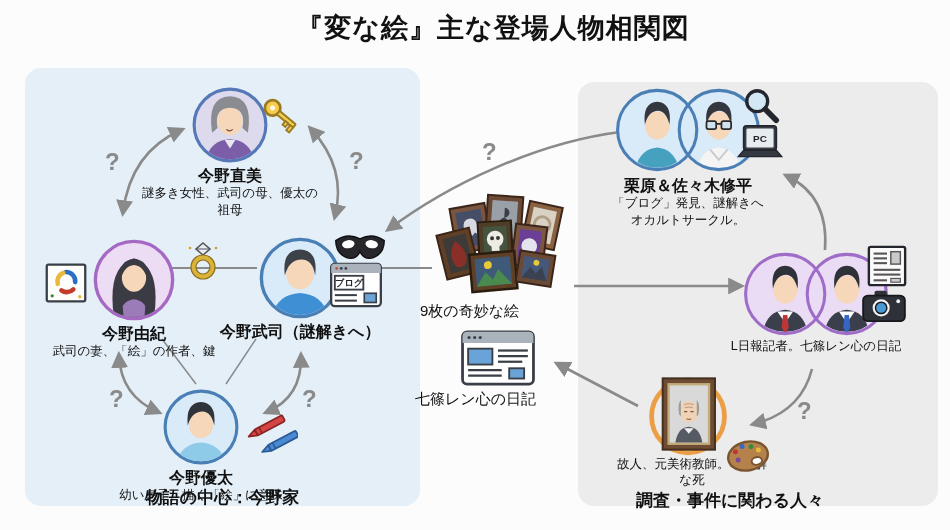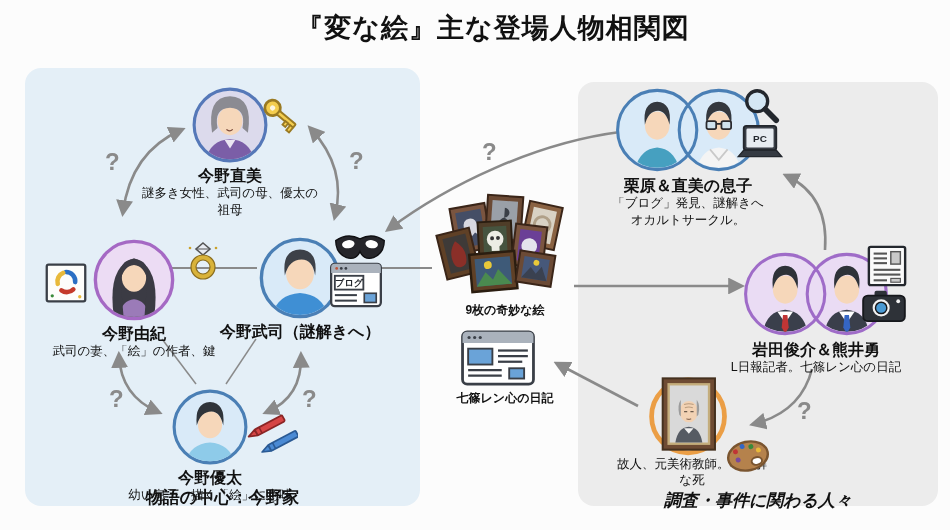--- a/index.html
+++ b/index.html
@@ -11,21 +11,21 @@
   .panel-left{left:25px;top:68px;width:395px;height:438px;background:#e4eff7;}
   .panel-right{left:578px;top:82px;width:360px;height:424px;background:#ececec;}
   .overlay{position:absolute;left:0;top:0;pointer-events:none;}
   .char{position:absolute;text-align:center;}
   .char .avatar{display:block;margin:0 auto;}
   .cname{font-weight:bold;font-size:16px;margin-top:3px;line-height:1.15;}
   .cdesc{font-size:12.5px;line-height:1.3;}
   .caption{position:absolute;text-align:center;font-weight:bold;font-size:17px;}
   .qm{position:absolute;font-size:24px;font-weight:bold;color:#8a8a8a;}
   .icon{position:absolute;}
-  .ctrlabel{position:absolute;text-align:center;font-weight:bold;font-size:12px;}
+  .ctrlabel{position:absolute;text-align:left;font-weight:normal;font-size:15px;}
   .arr{fill:none;stroke:#8a8a8a;stroke-width:2.6;}
   .arr.both{marker-start:url(#ah);marker-end:url(#ah);}
   .arr.end{marker-end:url(#ah);}
   .ln{stroke:#8a8a8a;stroke-width:2;}
   .ln.thin{stroke-width:1.5;}
 </style>
 </head>
 <body>
 
 <div class="stage">
@@ -108,21 +108,21 @@
       <circle cx="50" cy="50" r="46" fill="#d9eaf8" stroke="#4a7fb5" stroke-width="4"></circle>
       <g clip-path="url(#cpC)">
         <path d="M16 100 Q20 70 50 68 Q80 70 84 100 Z" fill="#3f8fd4"></path>
         <ellipse cx="50" cy="45" rx="16.5" ry="18.5" fill="#f6d7ba"></ellipse>
         <path d="M32 47 Q28 17 50 16 Q72 17 68 47 Q65 28 52 28 Q37 28 32 47 Z" fill="#3d4148"></path>
       </g>
     </svg>
     <div class="cname">今野武司（謎解きへ）</div>
   </div>
 
-  <div class="char" style="left:125px;top:388px;width:170px;">
+  <div class="char" style="left:116px;top:388px;width:170px;">
     <svg class="avatar" width="78" height="78" viewBox="0 0 100 100">
       <defs>
           <clipPath id="cpD">
             <circle cx="50" cy="50" r="44"></circle>
           </clipPath>
         </defs>
       <circle cx="50" cy="50" r="46" fill="#d9eaf8" stroke="#4a7fb5" stroke-width="4"></circle>
       <g clip-path="url(#cpD)">
         <path d="M18 100 Q22 72 50 70 Q78 72 82 100 Z" fill="#8ecbe9"></path>
         <ellipse cx="50" cy="47" rx="15.5" ry="17.5" fill="#f6d7ba"></ellipse>
@@ -155,21 +155,21 @@
         <line x1="117" y1="43" x2="123" y2="43" stroke="#2a2a2e" stroke-width="2"></line>
       </g>
       <circle cx="120" cy="50" r="45" fill="none" stroke="#4a7fb5" stroke-width="3.5"></circle>
       <g clip-path="url(#cpE1)">
         <path d="M24 100 Q28 72 50 70 Q72 72 76 100 Z" fill="#46a0c0"></path>
         <ellipse cx="50" cy="45" rx="14" ry="16" fill="#f6d7ba"></ellipse>
         <path d="M36 44 Q33 19 50 18 Q67 19 64 44 Q60 28 51 28 Q40 28 36 44 Z" fill="#34383e"></path>
       </g>
       <circle cx="50" cy="50" r="45" fill="none" stroke="#4a7fb5" stroke-width="3.5"></circle>
     </svg>
-    <div class="cname">栗原＆直美の息子</div>
+    <div class="cname">栗原＆佐々木修平</div>
     <div class="cdesc">「ブログ」発見、謎解きへ</div>
     <div class="cdesc">オカルトサークル。</div>
   </div>
 
   <div class="char" style="left:716px;top:250px;width:200px;">
     <svg class="avatar" width="150" height="88" viewBox="0 0 170 100">
       <defs>
         <clipPath id="cpF1">
             <circle cx="50" cy="50" r="43"></circle>
           </clipPath>
@@ -189,21 +189,20 @@
       <circle cx="120" cy="50" r="45" fill="none" stroke="#9f6cc8" stroke-width="3.5"></circle>
       <g clip-path="url(#cpF1)">
         <path d="M24 100 Q26 70 50 68 Q74 70 76 100 Z" fill="#3a3f4b"></path>
         <path d="M41 70 L50 83 L59 70 Z" fill="#ffffff"></path>
         <path d="M47.5 74 L52.5 74 L54 88 L50 95 L46 88 Z" fill="#c03535"></path>
         <ellipse cx="50" cy="45" rx="14" ry="16" fill="#f6d7ba"></ellipse>
         <path d="M36 44 Q33 19 50 18 Q67 19 64 44 Q60 28 51 28 Q40 28 36 44 Z" fill="#2e3238"></path>
       </g>
       <circle cx="50" cy="50" r="45" fill="none" stroke="#9f6cc8" stroke-width="3.5"></circle>
     </svg>
-    <div class="cname">岩田俊介＆熊井勇</div>
     <div class="cdesc">L日報記者。七篠レン心の日記</div>
   </div>
 
   <div class="char" style="left:612px;top:372px;width:160px;">
     <svg class="avatar" width="104" height="84" viewBox="0 0 130 106">
       <circle cx="60" cy="56" r="46" fill="none" stroke="#eb9a3c" stroke-width="6" opacity="0.95"></circle>
       <rect x="28" y="8" width="66" height="90" fill="#6e4b33" stroke="#44301e" stroke-width="2.5"></rect>
       <rect x="34" y="14" width="54" height="78" fill="#c4ad7c"></rect>
       <rect x="37" y="17" width="48" height="72" fill="#d9d9d9"></rect>
       <path d="M44 89 Q47 70 61 69 Q75 70 78 89 Z" fill="#565b63"></path>
@@ -391,15 +390,15 @@
   </svg>
 
   <div class="qm" style="left:105px;top:148px;">?</div>
   <div class="qm" style="left:349px;top:147px;">?</div>
   <div class="qm" style="left:109px;top:385px;">?</div>
   <div class="qm" style="left:302px;top:385px;">?</div>
   <div class="qm" style="left:482px;top:138px;">?</div>
   <div class="qm" style="left:797px;top:397px;">?</div>
 
   <div class="caption" style="left:25px;top:486px;width:395px;">物語の中心：今野家</div>
-  <div class="caption" style="left:578px;top:489px;width:360px;font-style:italic;">調査・事件に関わる人々</div>
+  <div class="caption" style="left:550px;top:489px;width:360px;">調査・事件に関わる人々</div>
 
 </div>
 
 </body></html>

